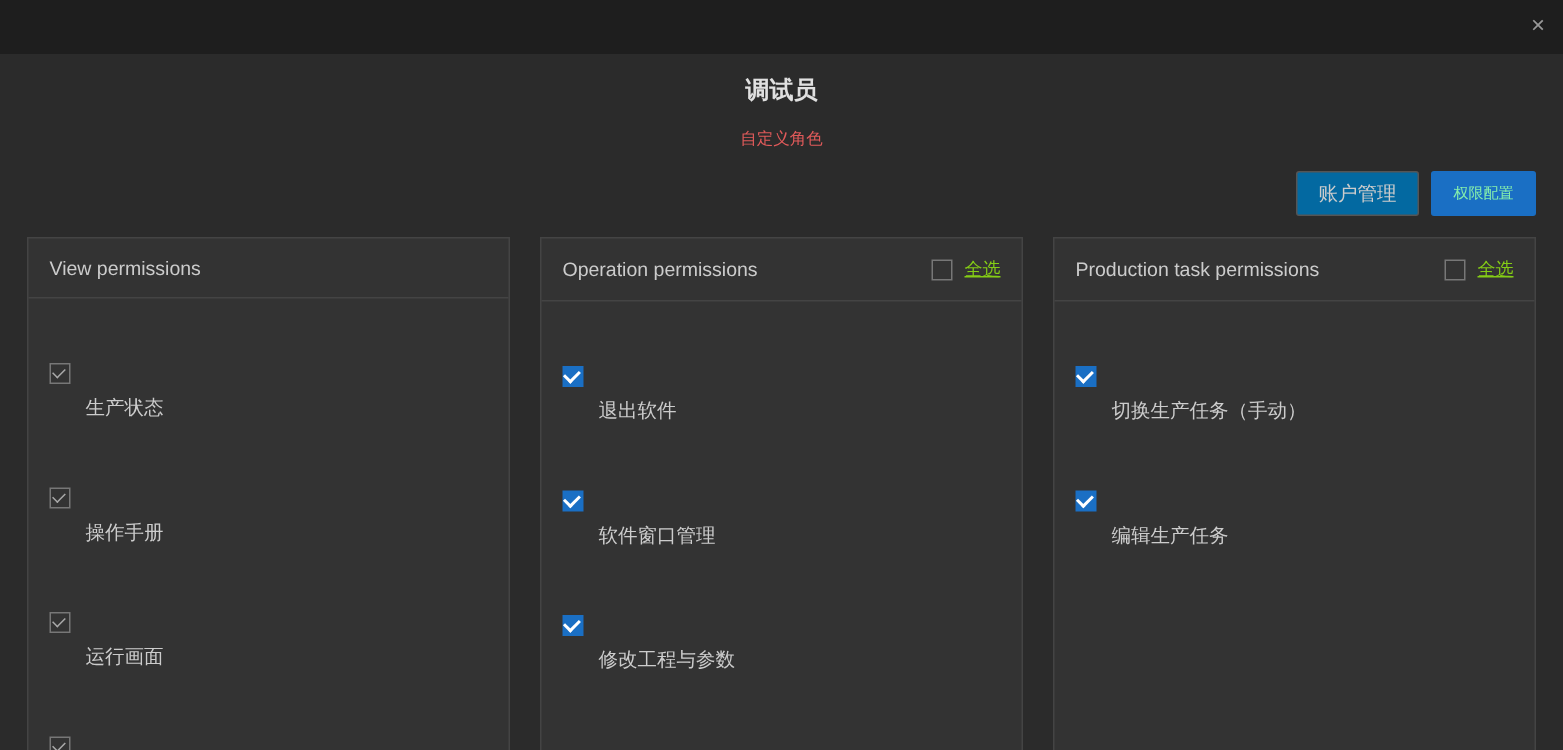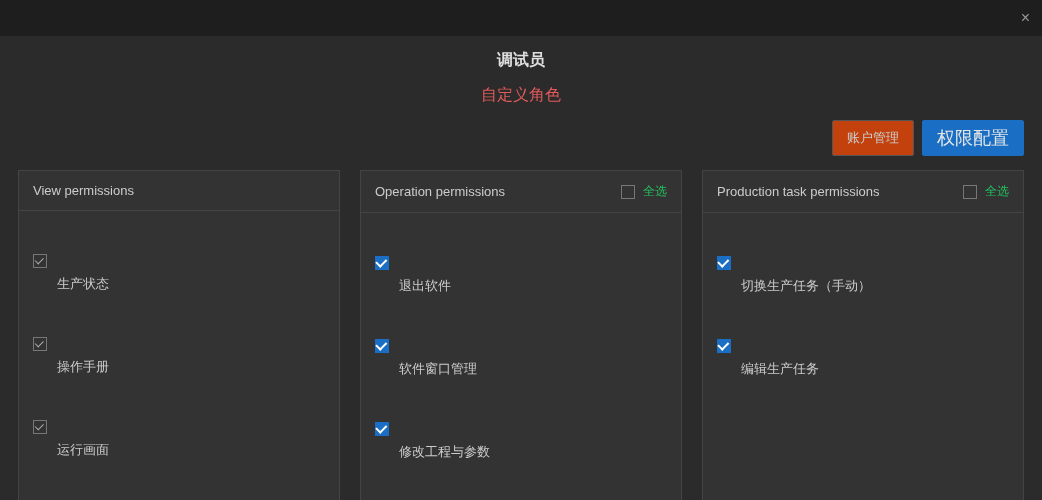--- a/index.html
+++ b/index.html
@@ -36,42 +36,42 @@
       gap: 14px;
       flex-direction: column;
     }
     .header-title {
       color: #e0e0e0;
       font-size: 16px;
       font-weight: bold;
     }
     .header-subtitle {
       color: #e05a5a;
-      font-size: 16px;
+      font-size: 11px;
     }
     .header-actions {
       margin-left: auto;
       display: flex;
       gap: 8px;
     }
     .btn-account {
-      background: #c2410c;
+      background: #0369a1;
       border: 1px solid #555;
       color: #ccc;
       padding: 5px 14px;
       font-size: 13px;
       cursor: pointer;
       border-radius: 2px;
     }
     .btn-permissions {
       background: #1a6fc4;
       border: 1px solid #1a6fc4;
-      color: #e5e5e5;
+      color: #86efac;
       padding: 5px 14px;
-      font-size: 18px;
+      font-size: 10px;
       cursor: pointer;
       border-radius: 2px;
     }
     .content {
       background: #2b2b2b;
       padding: 0 18px 18px 18px;
       display: flex;
       gap: 20px;
       justify-content: flex-end;
     }
@@ -88,22 +88,23 @@
       padding: 12px 14px;
       border-bottom: 1px solid #444;
       gap: 8px;
     }
     .panel-header-title {
       color: #ccc;
       font-size: 13px;
       flex: 1;
     }
     .select-all-label {
-      color: #22c55e;
+      color: #84cc16;
       font-size: 12px;
+      text-decoration: underline;
     }
     .panel-body {
       padding: 8px 14px;
     }
     .permission-item {
       display: flex;
       align-items: center;
       padding: 9px 0;
       gap: 10px;
     }

